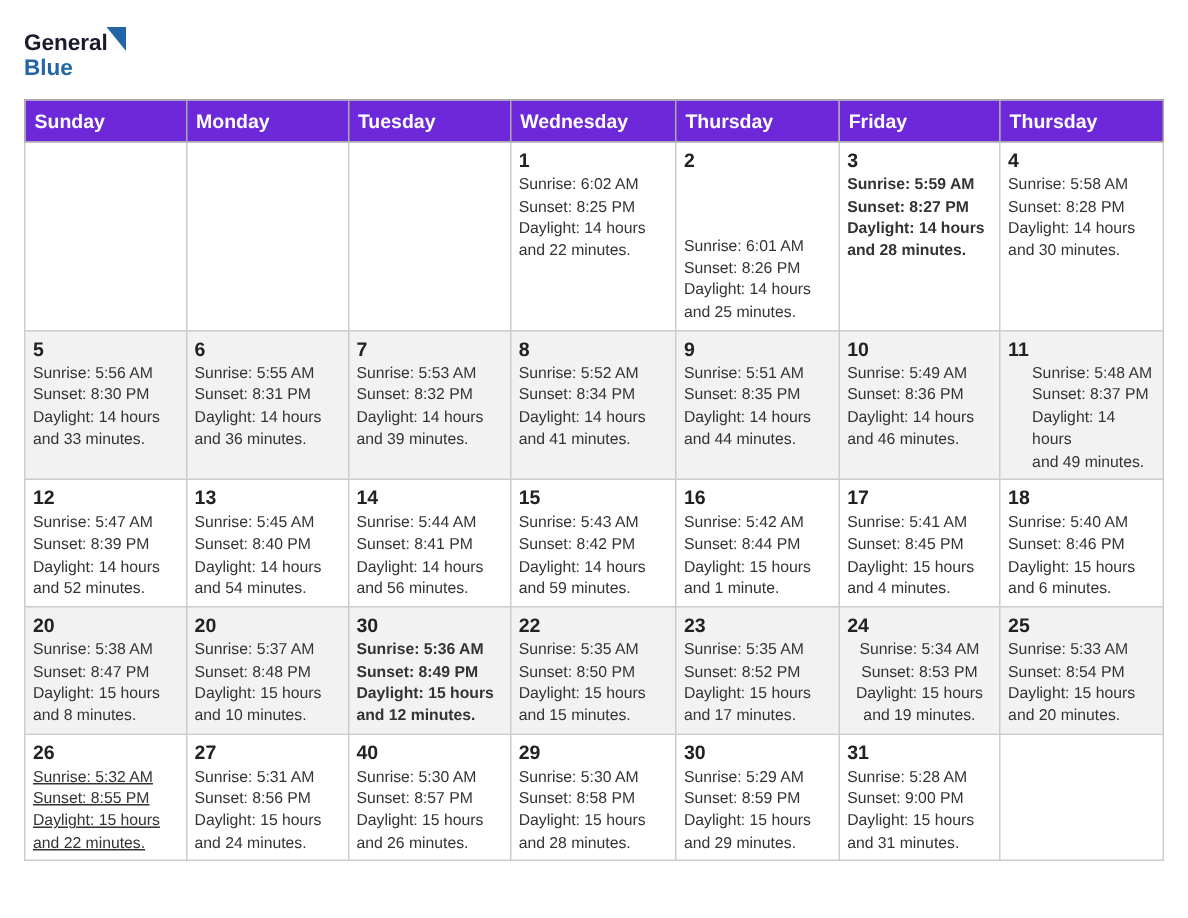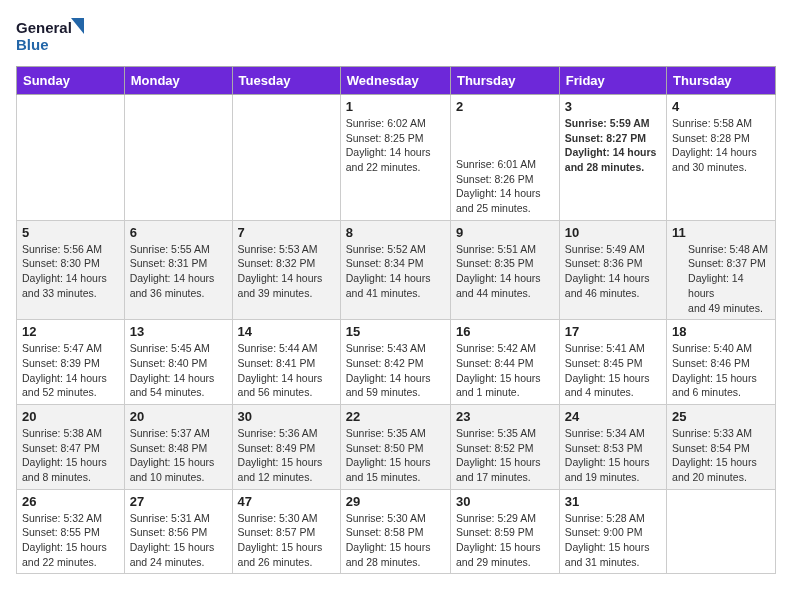--- a/index.html
+++ b/index.html
@@ -249,71 +249,71 @@
         </td>
         <td>
           <div class="day-number">20</div>
           <div class="day-detail" style="white-space: pre-line;">Sunrise: 5:37 AM
 Sunset: 8:48 PM
 Daylight: 15 hours
 and 10 minutes.</div>
         </td>
         <td>
           <div class="day-number">30</div>
-          <div class="day-detail" style="white-space: pre-line;">Sunrise: 5:36 AM
+          <div class="day-detail" style="white-space: pre-line; font-weight: bold;">Sunrise: 5:36 AM
 Sunset: 8:49 PM
 Daylight: 15 hours
 and 12 minutes.</div>
         </td>
         <td>
           <div class="day-number">22</div>
           <div class="day-detail" style="white-space: pre-line;">Sunrise: 5:35 AM
 Sunset: 8:50 PM
 Daylight: 15 hours
 and 15 minutes.</div>
         </td>
         <td>
           <div class="day-number">23</div>
           <div class="day-detail" style="white-space: pre-line;">Sunrise: 5:35 AM
 Sunset: 8:52 PM
 Daylight: 15 hours
 and 17 minutes.</div>
         </td>
         <td>
           <div class="day-number">24</div>
-          <div class="day-detail" style="white-space: pre-line;">Sunrise: 5:34 AM
+          <div class="day-detail" style="white-space: pre-line; text-align: center;">Sunrise: 5:34 AM
 Sunset: 8:53 PM
 Daylight: 15 hours
 and 19 minutes.</div>
         </td>
         <td>
           <div class="day-number">25</div>
           <div class="day-detail" style="white-space: pre-line;">Sunrise: 5:33 AM
 Sunset: 8:54 PM
 Daylight: 15 hours
 and 20 minutes.</div>
         </td>
       </tr>
       <tr>
         <td>
           <div class="day-number">26</div>
-          <div class="day-detail" style="white-space: pre-line;">Sunrise: 5:32 AM
+          <div class="day-detail" style="white-space: pre-line; text-decoration: underline;">Sunrise: 5:32 AM
 Sunset: 8:55 PM
 Daylight: 15 hours
 and 22 minutes.</div>
         </td>
         <td>
           <div class="day-number">27</div>
           <div class="day-detail" style="white-space: pre-line;">Sunrise: 5:31 AM
 Sunset: 8:56 PM
 Daylight: 15 hours
 and 24 minutes.</div>
         </td>
         <td>
-          <div class="day-number">47</div>
+          <div class="day-number">40</div>
           <div class="day-detail" style="white-space: pre-line;">Sunrise: 5:30 AM
 Sunset: 8:57 PM
 Daylight: 15 hours
 and 26 minutes.</div>
         </td>
         <td>
           <div class="day-number">29</div>
           <div class="day-detail" style="white-space: pre-line;">Sunrise: 5:30 AM
 Sunset: 8:58 PM
 Daylight: 15 hours

